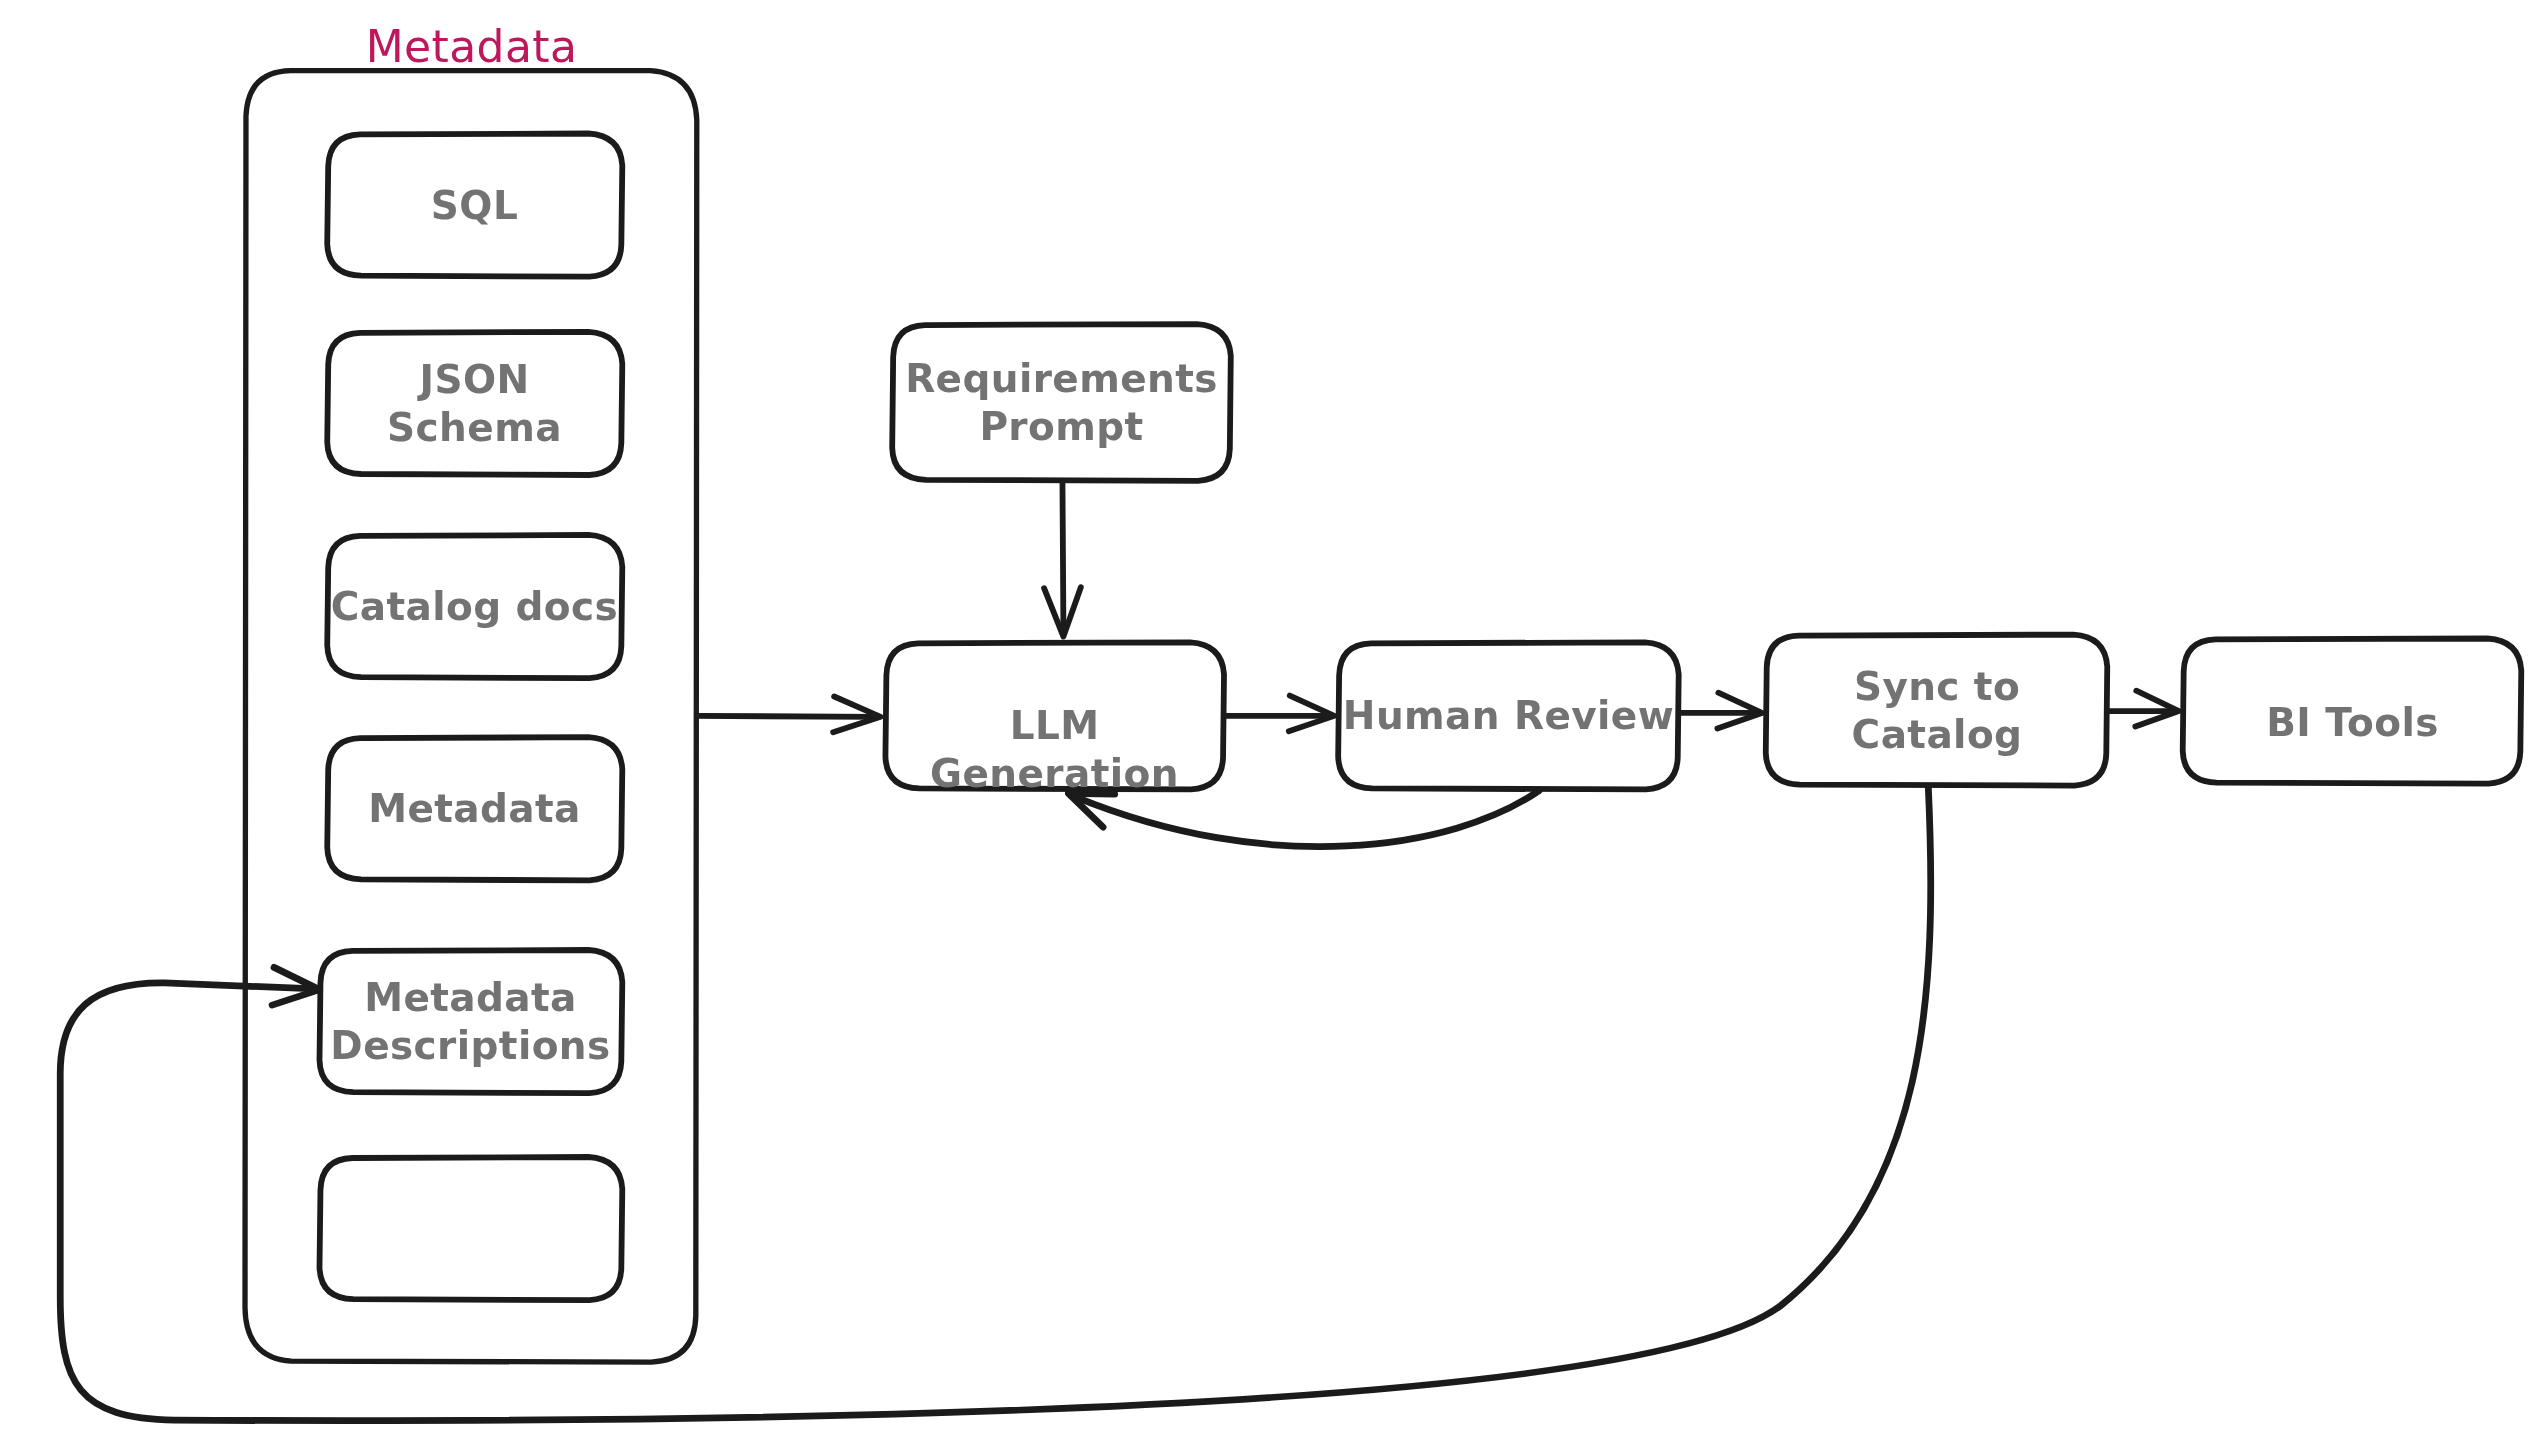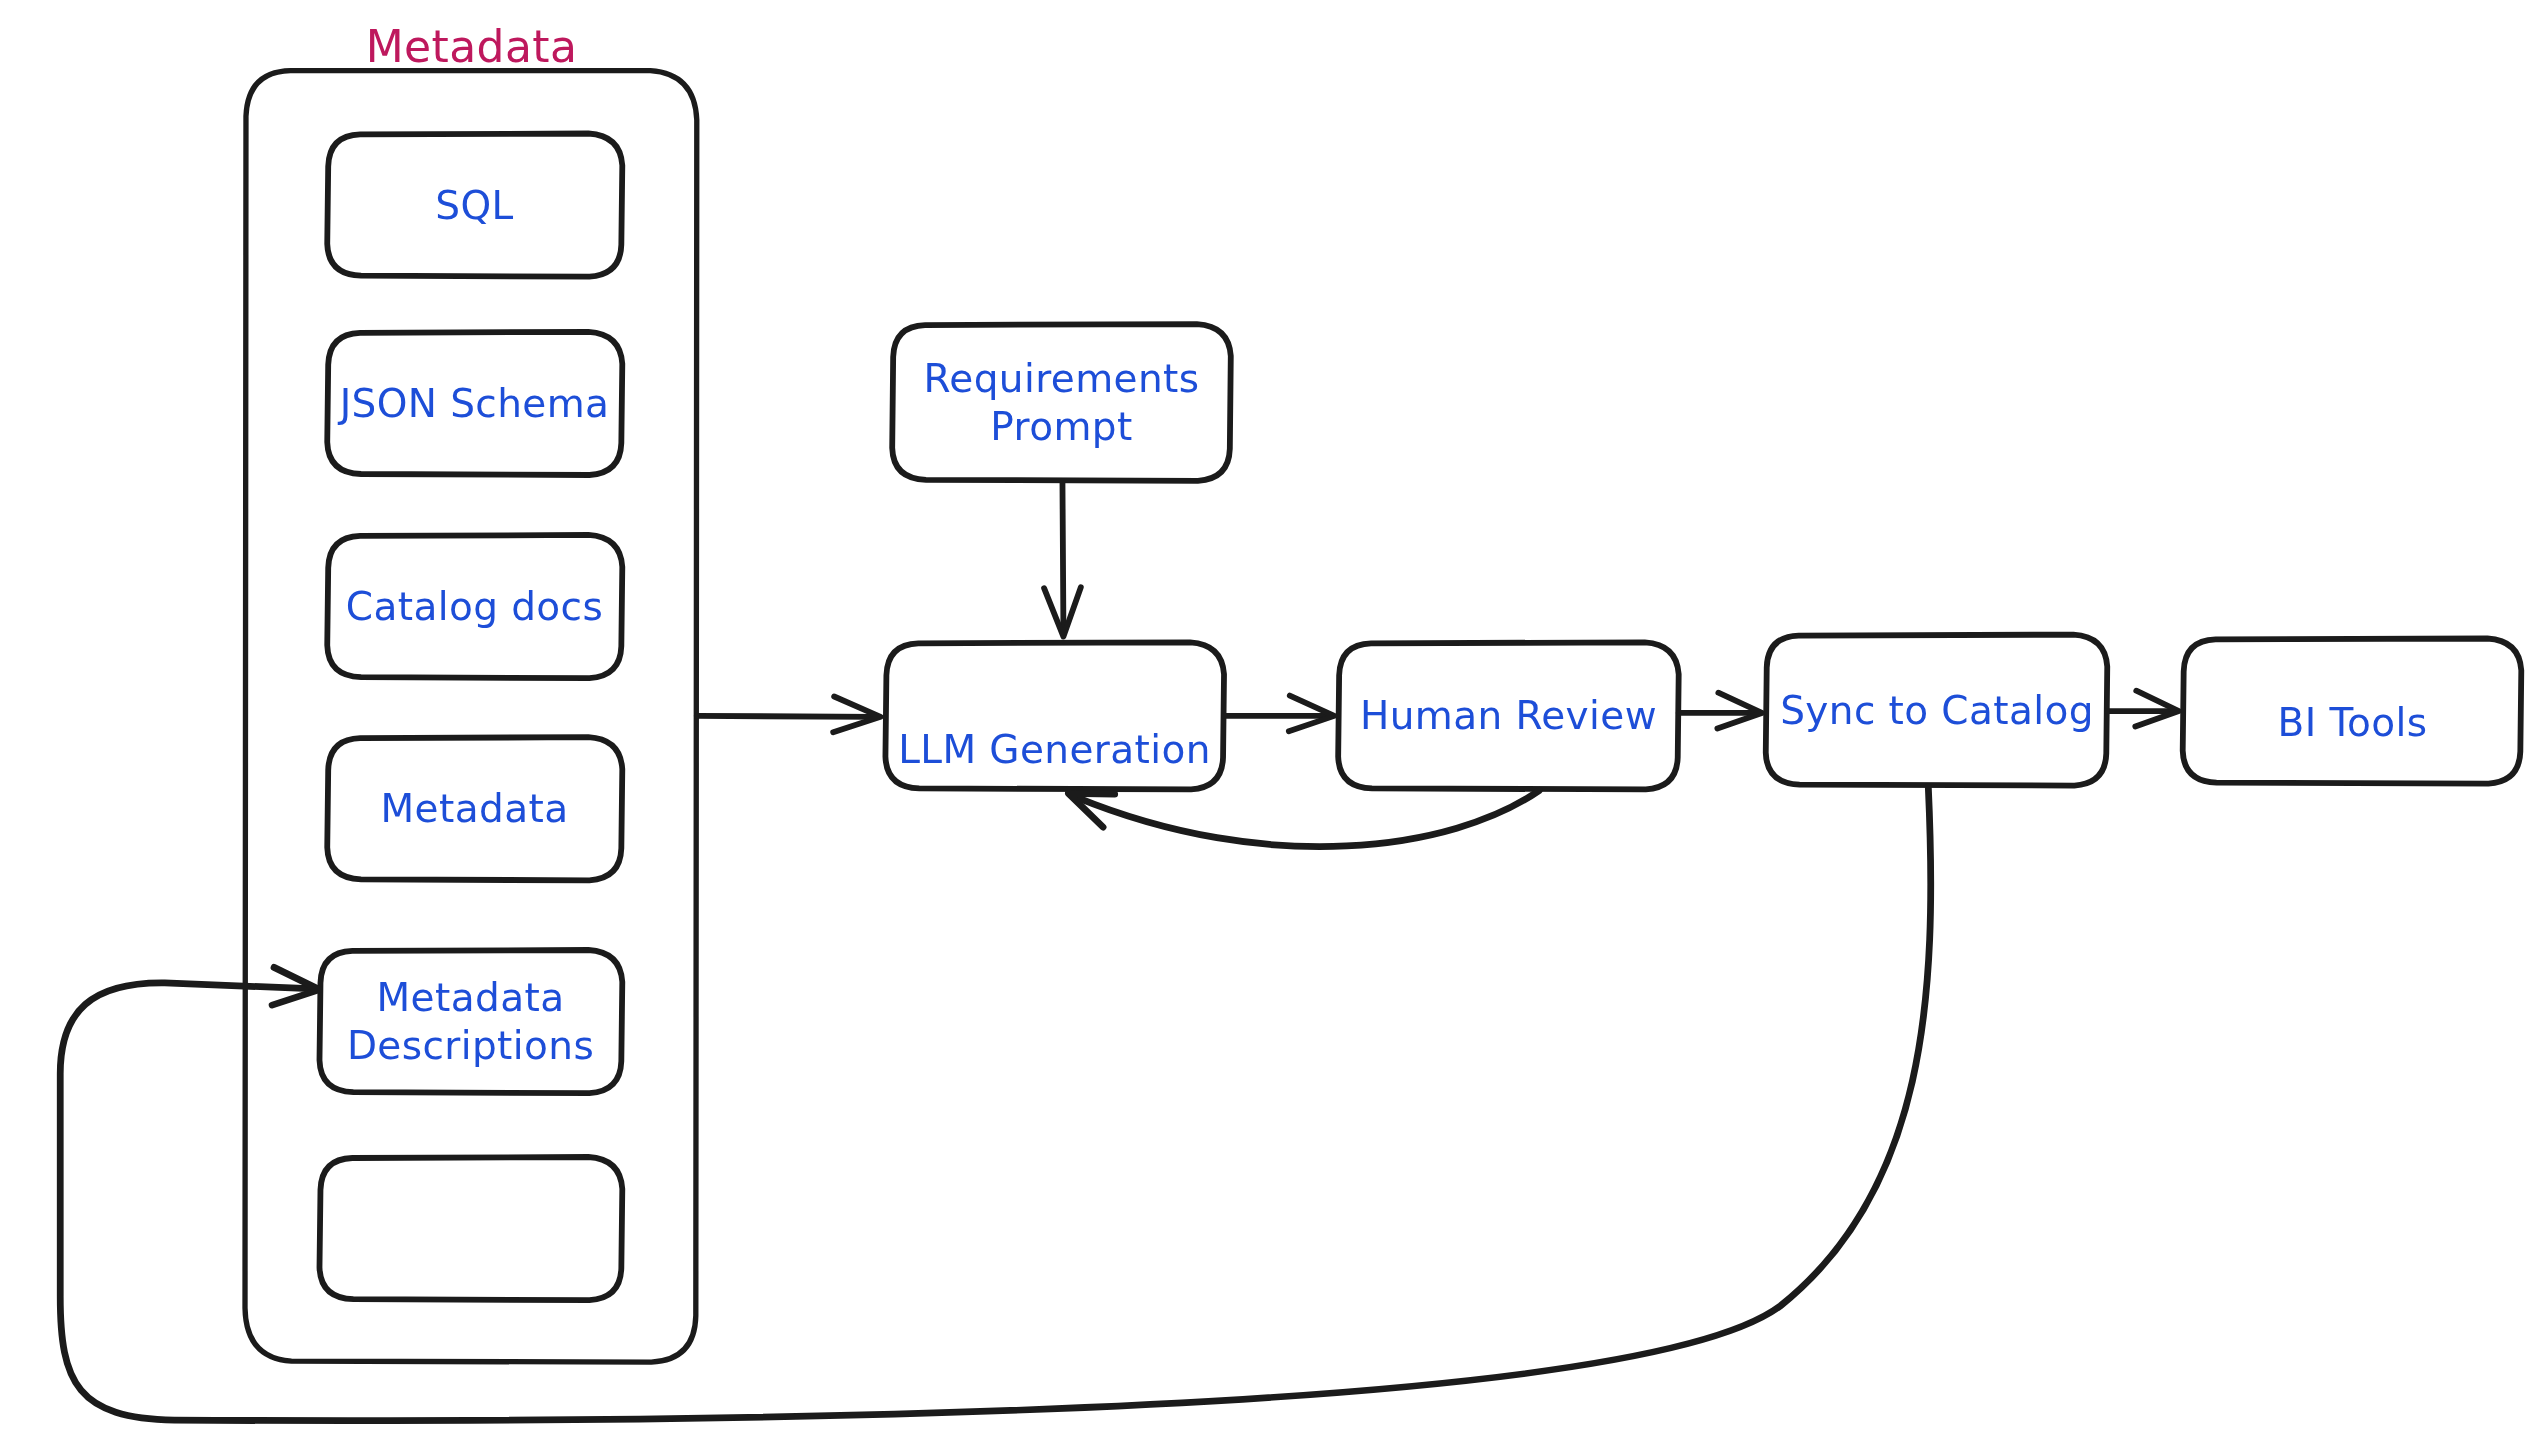--- a/index.html
+++ b/index.html
@@ -26,22 +26,22 @@
     height: 1454px;
   }
   .node-label {
     position: absolute;
     display: flex;
     align-items: center;
     justify-content: center;
     text-align: center;
     font-family: "DejaVu Sans", sans-serif;
     font-size: 39px;
-    font-weight: 400;
-    color: #1d4ed8;
+    font-weight: 700;
+    color: #737373;
     letter-spacing: 0.4px;
     line-height: 1.22;
     pointer-events: none;
     white-space: pre-line;
   }
   .group-title {
     position: absolute;
     font-family: "DejaVu Sans", sans-serif;
     font-size: 44px;
     color: #be185d;

